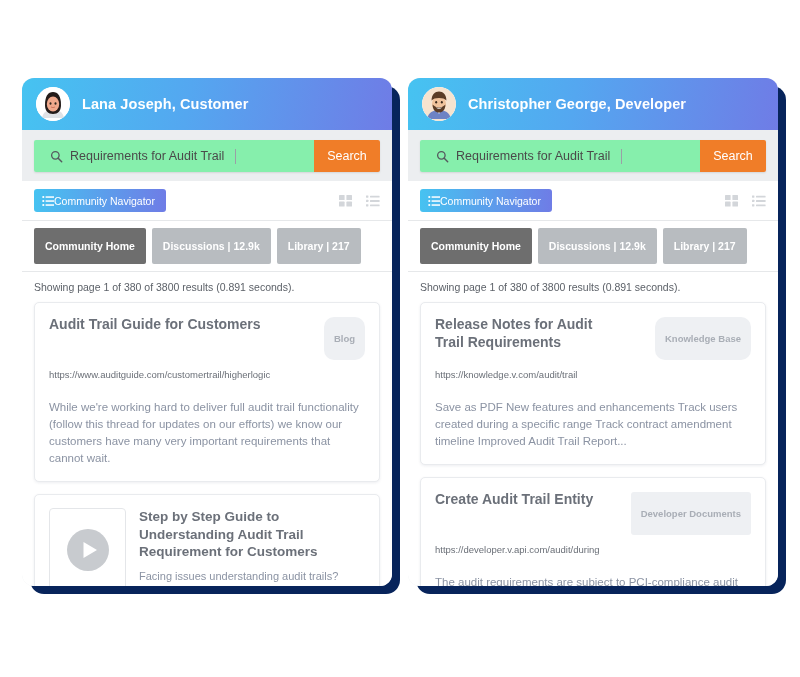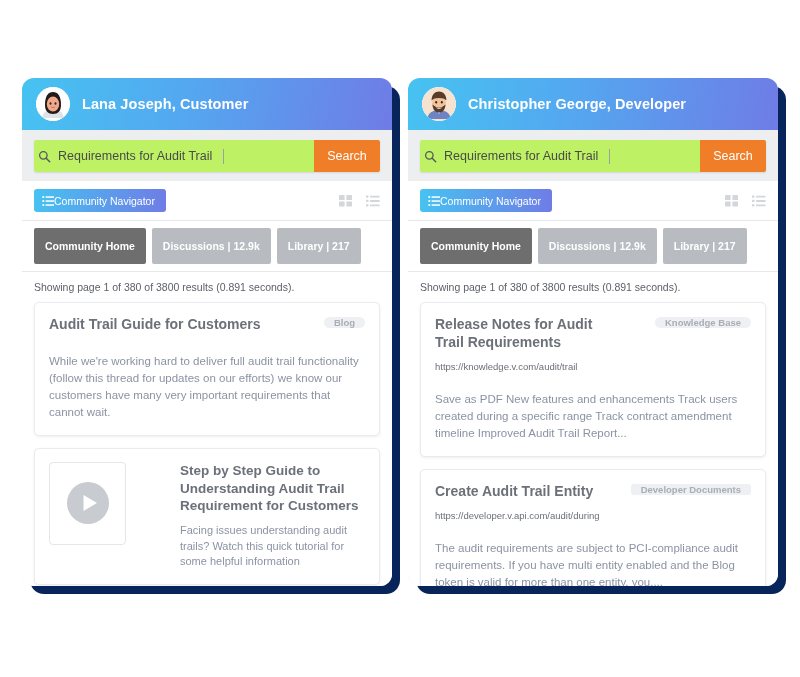--- a/index.html
+++ b/index.html
@@ -90,24 +90,24 @@
   }
   .search-box {
     display: flex;
     height: 32px;
     border-radius: 2px;
     overflow: hidden;
     box-shadow: 0 1px 2px rgba(0,0,0,0.10);
   }
   .search-field {
     flex: 1 1 auto;
-    background: #bef264;
-    display: flex;
-    align-items: center;
-    padding: 0 4px;
+    background: #86efac;
+    display: flex;
+    align-items: center;
+    padding: 0 16px;
     gap: 7px;
     position: relative;
   }
   .search-icon { flex: 0 0 13px; width: 13px; height: 13px; display:block; }
   .search-text {
     font-size: 12.5px;
     color: #4a4a4a;
     white-space: nowrap;
   }
   .caret {
@@ -227,21 +227,21 @@
     line-height: 1.28;
     max-width: 215px;
   }
   .card-badge {
     flex: 0 0 auto;
     background: #eef0f3;
     color: #a9aeb6;
     font-size: 9.5px;
     font-weight: 700;
     border-radius: 10px;
-    padding: 0 10px;
+    padding: 16px 10px;
     white-space: nowrap;
     margin-top: 1px;
   }
   .card-badge.square { border-radius: 3px; }
   .card-url {
     margin-top: 9px;
     font-size: 9.5px;
     color: #6a6f77;
     word-break: break-all;
   }
@@ -263,21 +263,21 @@
     width: 77px;
     height: 83px;
     border: 1px solid #e4e6e9;
     border-radius: 4px;
     display: flex;
     align-items: center;
     justify-content: center;
     background: #ffffff;
   }
   .play-circle { width: 42px; height: 42px; display:block; }
-  .video-meta { flex: 1 1 auto; margin-left: 41px; }
+  .video-meta { flex: 1 1 auto; }
   .video-title {
     font-size: 13.5px;
     font-weight: 700;
     color: #6b7079;
     line-height: 1.3;
   }
   .video-desc {
     margin-top: 8px;
     font-size: 11px;
     line-height: 1.45;
@@ -363,20 +363,21 @@
 
         <div class="results-line">Showing page 1 of 380 of 3800 results (0.891 seconds).</div>
 
         <div class="cards">
 
           <div class="card">
             <div class="card-top">
               <div class="card-title">Audit Trail Guide for Customers</div>
               <div class="card-badge">Blog</div>
             </div>
+            <div class="card-url">https://www.auditguide.com/customertrail/higherlogic</div>
             <div class="card-desc">While we're working hard to deliver full audit trail functionality (follow this thread for updates on our efforts) we know our customers have many very important requirements that cannot wait.</div>
           </div>
 
           <div class="card card-video">
             <div class="video-thumb">
               <svg class="play-circle" viewBox="0 0 42 42" xmlns="http://www.w3.org/2000/svg">
                 <circle cx="21" cy="21" r="21" fill="#c8cbcf"></circle>
                 <path d="M16.5 13 L30 21 L16.5 29 Z" fill="#ffffff"></path>
               </svg>
             </div>

